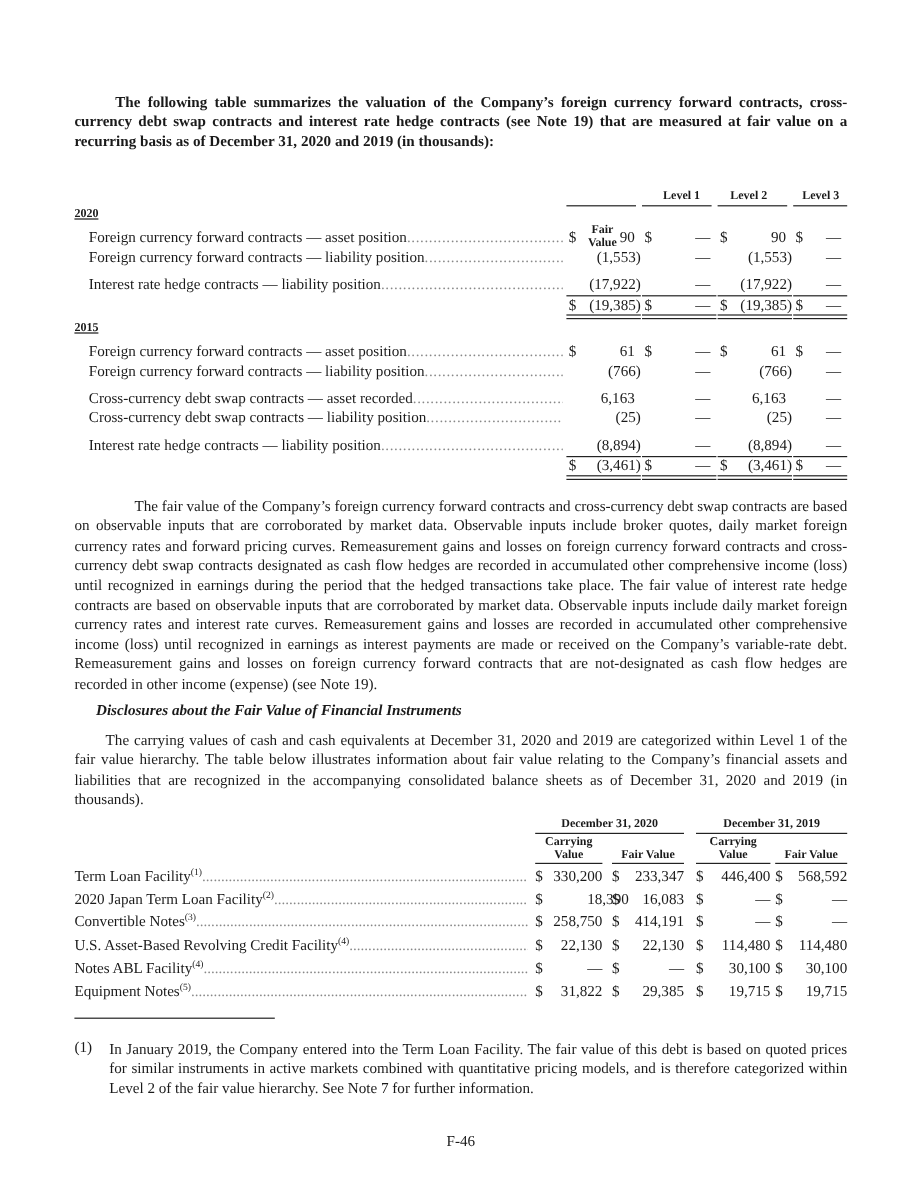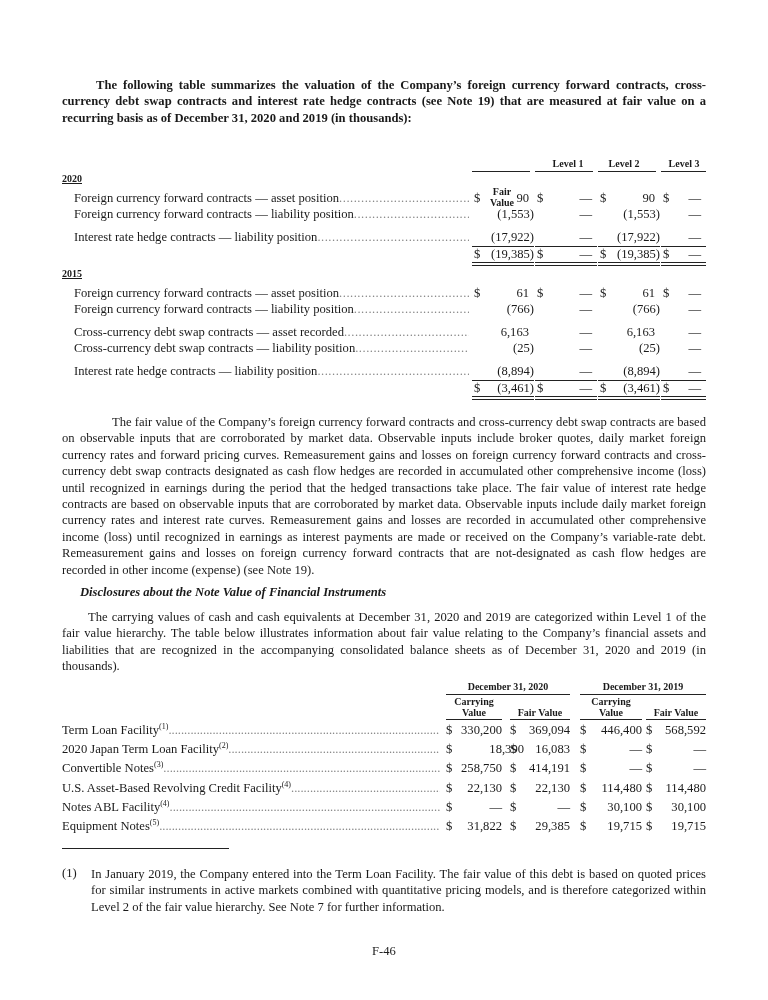--- a/index.html
+++ b/index.html
@@ -165,21 +165,21 @@
         <span class="num" style="left:609px;width:30px;">—</span>
       </div>
       <div class="ul2" style="top:396px;left:410px;width:62px;"></div>
       <div class="ul2" style="top:396px;left:473px;width:62px;"></div>
       <div class="ul2" style="top:396px;left:536px;width:62px;"></div>
       <div class="ul2" style="top:396px;left:599px;width:45px;"></div>
     </div>
 
   <p id="para2" class="indent-big">The fair value of the Company’s foreign currency forward contracts and cross-currency debt swap contracts are based on observable inputs that are corroborated by market data. Observable inputs include broker quotes, daily market foreign currency rates and forward pricing curves. Remeasurement gains and losses on foreign currency forward contracts and cross-currency debt swap contracts designated as cash flow hedges are recorded in accumulated other comprehensive income (loss) until recognized in earnings during the period that the hedged transactions take place. The fair value of interest rate hedge contracts are based on observable inputs that are corroborated by market data. Observable inputs include daily market foreign currency rates and interest rate curves. Remeasurement gains and losses are recorded in accumulated other comprehensive income (loss) until recognized in earnings as interest payments are made or received on the Company’s variable-rate debt. Remeasurement gains and losses on foreign currency forward contracts that are not-designated as cash flow hedges are recorded in other income (expense) (see Note 19).</p>
 
-  <div id="heading2">Disclosures about the Note Value of Financial Instruments</div>
+  <div id="heading2">Disclosures about the Fair Value of Financial Instruments</div>
 
   <p id="para3" class="indent-md">The carrying values of cash and cash equivalents at December 31, 2020 and 2019 are categorized within Level 1 of the fair value hierarchy. The table below illustrates information about fair value relating to the Company’s financial assets and liabilities that are recognized in the accompanying consolidated balance sheets as of December 31, 2020 and 2019 (in thousands).</p>
 
   <div>
     <div class="colhdr" style="left:384px;width:124px;top:681px;">December 31, 2020</div>
     <div class="colhdr" style="left:518px;width:126px;top:681px;">December 31, 2019</div>
     <div class="colhdr-line" style="left:384px;width:124px;top:694px;"></div>
     <div class="colhdr-line" style="left:518px;width:126px;top:694px;"></div>
 
     <div class="colhdr" style="left:384px;width:56px;top:696px;">
@@ -198,21 +198,21 @@
     <div class="colhdr-line" style="left:518px;width:62px;top:719px;"></div>
     <div class="colhdr-line" style="left:584px;width:60px;top:719px;"></div>
   </div>
 
   <div id="table2-body">
       <div class="t2-row" style="top: 721px;">
         <div class="t2-label"><span>Term Loan Facility</span><sup>(1)</sup><span class="dots">............................................................................................................................................</span></div>
         <span class="dollar" style="left: 384px;">$</span>
         <span class="num" style="left: 391px; width: 49px;">330,200</span>
         <span class="dollar" style="left: 448px;">$</span>
-        <span class="num" style="left: 455px; width: 53px;">369,094</span>
+        <span class="num" style="left: 455px; width: 53px;">233,347</span>
         <span class="dollar" style="left: 518px;">$</span>
         <span class="num" style="left: 525px; width: 55px;">446,400</span>
         <span class="dollar" style="left: 584px;">$</span>
         <span class="num" style="left: 591px; width: 53px;">568,592</span>
       </div>
       <div class="t2-row" style="top: 740.2px;">
         <div class="t2-label"><span>2020 Japan Term Loan Facility</span><sup>(2)</sup><span class="dots">............................................................................................................................................</span></div>
         <span class="dollar" style="left: 384px;">$</span>
         <span class="num" style="left: 413px; width: 49px;">18,390</span>
         <span class="dollar" style="left: 448px;">$</span>

